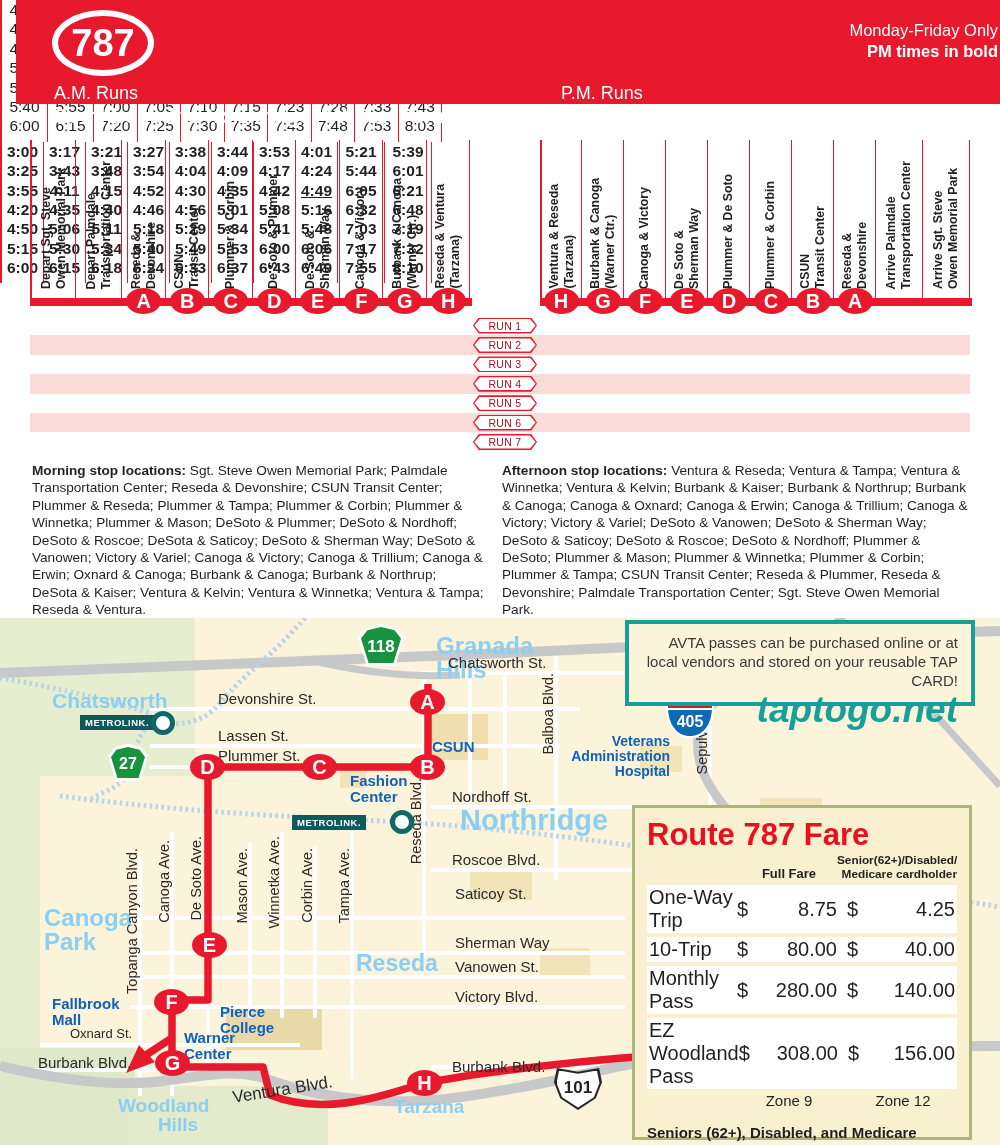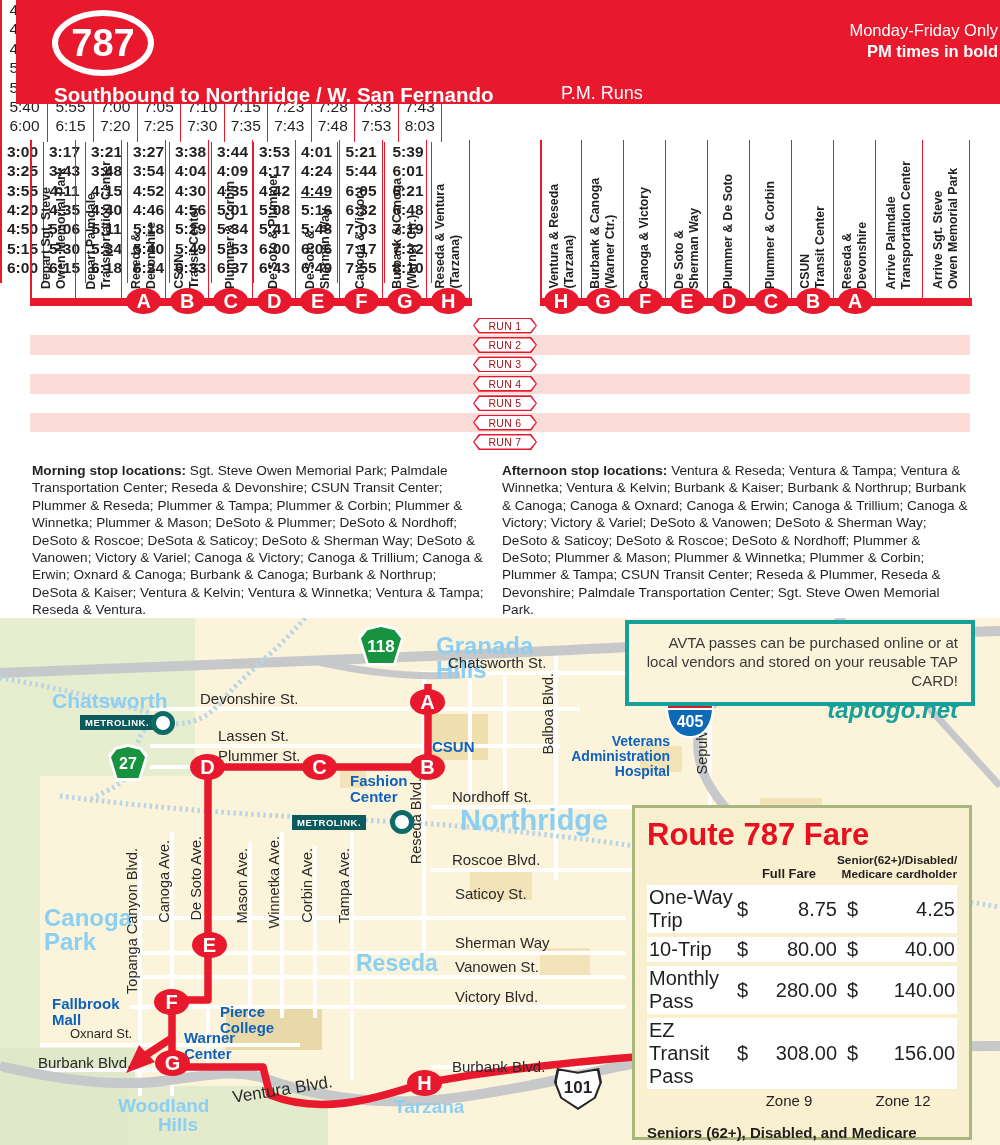--- a/index.html
+++ b/index.html
@@ -62,21 +62,21 @@
   .i405 .num{color:#fff;font-weight:bold;font-size:16px;line-height:24px}
   .us101-o{position:absolute;clip-path:polygon(6% 0,50% 9%,94% 0,100% 34%,87% 72%,50% 100%,13% 72%,0 34%);background:#262626;z-index:5}
   .us101-i{position:absolute;inset:2.5px;clip-path:polygon(6% 0,50% 9%,94% 0,100% 34%,87% 72%,50% 100%,13% 72%,0 34%);
            background:#fff;color:#222;font-weight:bold;font-size:17px;text-align:center;padding-top:7px}
   .metro{position:absolute;background:var(--dteal);color:#fff;font-weight:bold;font-size:9.5px;letter-spacing:.5px;
          padding:2px 5px;z-index:5}
   .mcirc{position:absolute;width:24px;height:24px;border-radius:50%;background:#fff;border:5px solid #0d6a66;z-index:5}
   .tapbox{position:absolute;left:625px;top:2px;width:350px;height:86px;background:var(--cream);border:4.5px solid var(--teal);
           text-align:right;padding:9px 13px 0 0;z-index:7}
   .tapbox .t{font-size:15px;line-height:19px;color:#3a3a3a}
-  .tapbox .url{font-size:24px;font-weight:bold;font-style:italic;color:var(--teal);line-height:40px}
+  .tapbox .url{font-size:37px;font-weight:bold;font-style:italic;color:var(--teal);line-height:40px}
   .farebox{position:absolute;left:632px;top:187px;width:340px;height:335px;background:var(--cream2);
            border:3px solid var(--olive);padding:10px 12px 0 12px;z-index:7}
   .faretitle{color:#e8101f;font-weight:bold;font-size:31px;line-height:34px}
   .farehead{display:flex;font-weight:bold;margin-top:2px}
   .farehead .sp{flex:1}
   .farehead .c1{width:96px;text-align:center;font-size:13px;align-self:flex-end}
   .farehead .c2{width:120px;text-align:right;font-size:11.8px;line-height:13.5px}
   .farerow{display:flex;background:#fff;margin-top:4px;padding:1px 2px;font-size:20px;align-items:center}
   .farerow .lbl{flex:1}
   .farerow .col{width:100px;display:flex;justify-content:space-between}
@@ -94,20 +94,21 @@
 
   <div class="banner">
     <div class="oval787">
       <span>787</span>
     </div>
     <div class="mfnotes">
       <div>Monday-Friday Only</div>
       <div class="b">PM times in bold</div>
     </div>
     <div class="dirhead" style="left:38px">
+      <div class="runs">A.M. Runs</div>
       <div class="title">Southbound to Northridge / W. San Fernando</div>
     </div>
     <div class="dirhead" style="left:545px">
       <div class="runs">P.M. Runs</div>
       <div class="title">Northbound to Palmdale/Lancaster</div>
     </div>
   </div>
 
   <div id="schedule">
       <div class="abs" style="left: 30px; top: 316px; width: 940px;">
@@ -534,21 +535,21 @@
 Administration
 Hospital</div>
     <div class="poi" style="left:220px;top:386px;white-space:pre-line">Pierce
 College</div>
     <div class="poi" style="left:184px;top:412px;white-space:pre-line">Warner
 Center</div>
     <div class="poi" style="left:52px;top:378px;white-space:pre-line">Fallbrook
 Mall</div>
 
     <div class="street" style="left:448px;top:36px">Chatsworth St.</div>
-    <div class="street" style="left:200px;top:72px">Devonshire St.</div>
+    <div class="street" style="left:218px;top:72px">Devonshire St.</div>
     <div class="street" style="left:218px;top:109px">Lassen St.</div>
     <div class="street" style="left:218px;top:129px">Plummer St.</div>
     <div class="street" style="left:452px;top:170px">Nordhoff St.</div>
     <div class="street" style="left:452px;top:233px">Roscoe  Blvd.</div>
     <div class="street" style="left:455px;top:267px">Saticoy St.</div>
     <div class="street" style="left:455px;top:316px">Sherman Way</div>
     <div class="street" style="left:455px;top:340px">Vanowen St.</div>
     <div class="street" style="left:455px;top:370px">Victory  Blvd.</div>
     <div class="street" style="left:70px;top:408px;font-size:13px">Oxnard St.</div>
     <div class="street" style="left:38px;top:436px">Burbank  Blvd.</div>
@@ -638,21 +639,21 @@
             <div class="col">
               <span>$</span>
               <span>280.00</span>
             </div>
             <div class="col c2w">
               <span>$</span>
               <span>140.00</span>
             </div>
           </div>
           <div class="farerow">
-            <div class="lbl">EZ Transit Pass</div>
+            <div class="lbl">EZ Woodland Pass</div>
             <div class="col">
               <span>$</span>
               <span>308.00</span>
             </div>
             <div class="col c2w">
               <span>$</span>
               <span>156.00</span>
             </div>
           </div>
         </div>

